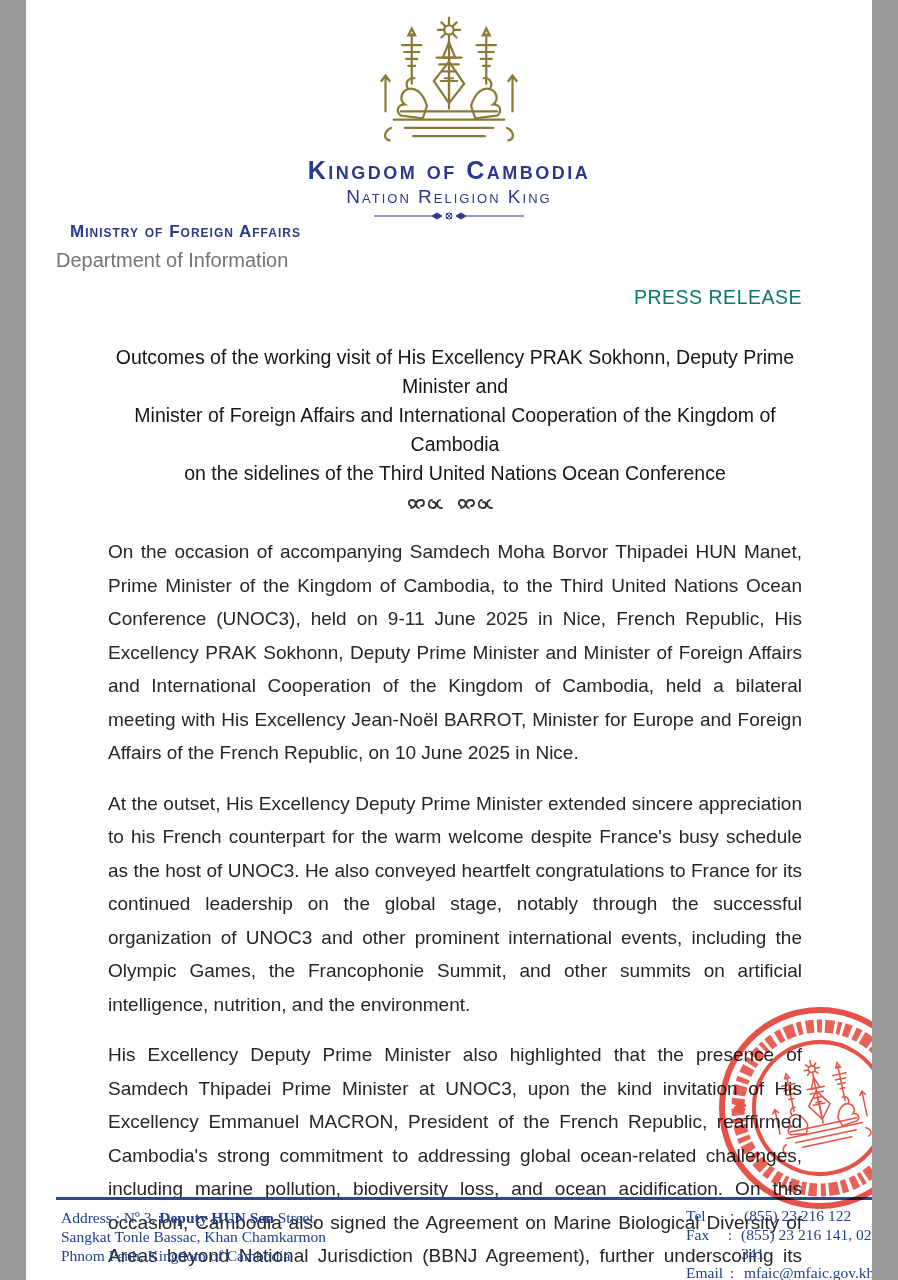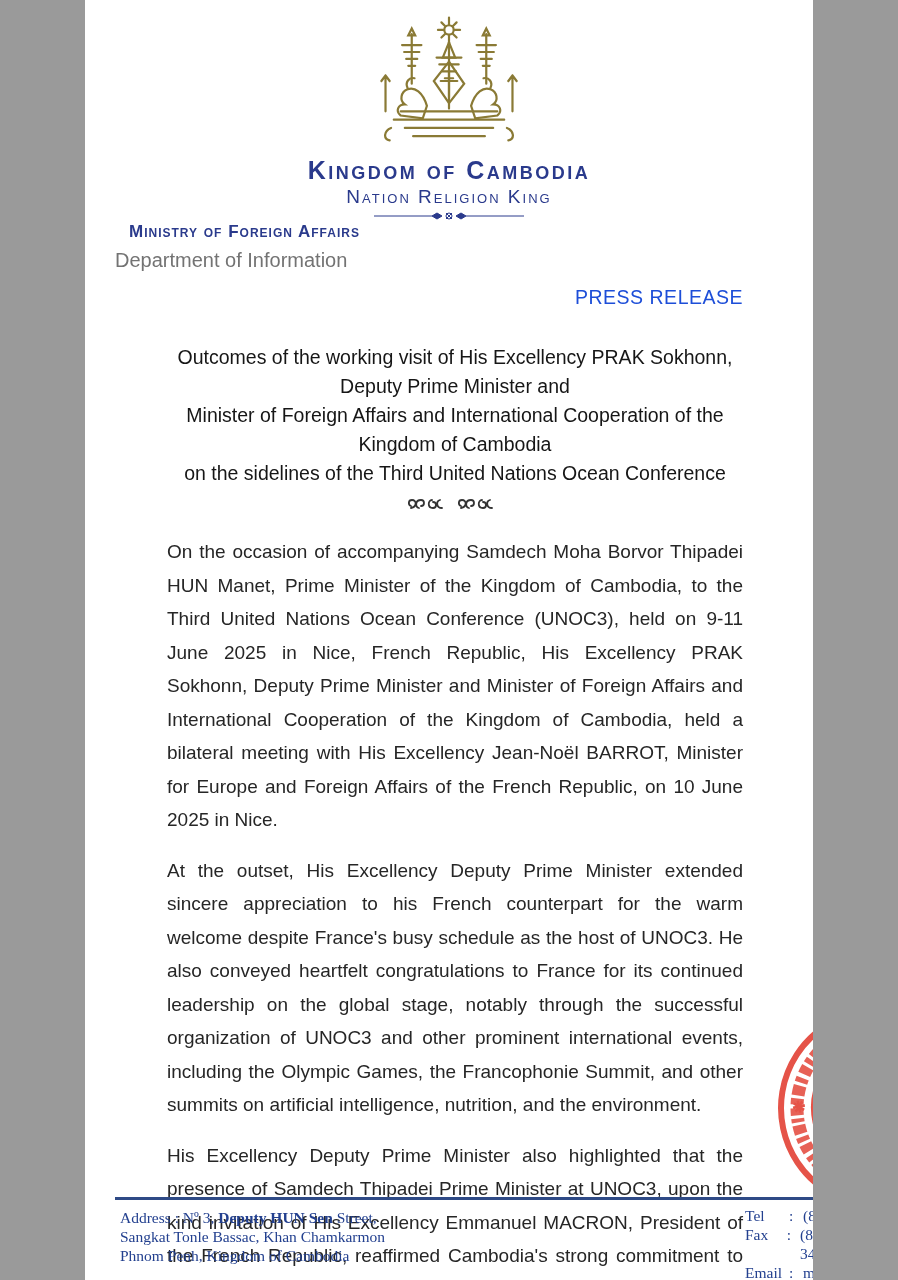--- a/index.html
+++ b/index.html
@@ -1,18 +1,18 @@
 <!DOCTYPE html>
 <html><head>
 <meta charset="utf-8">
 <style>
   html,body{margin:0;padding:0;background:#9a9a9a;}
   .page{
     position:relative;
-    width:728px;height:1280px;
+    width:846px;height:1280px;
     margin:0 auto;
     background:#ffffff;
     overflow:hidden;
     font-family:"Liberation Sans", sans-serif;
     color:#1c1c1c;
   }
   
   .emblem-wrap{display:flex;justify-content:center;padding-top:12px;}
   .kingdom{
     text-align:center;margin-top:6px;
@@ -31,21 +31,21 @@
     font-size:17px;line-height:20px;color:#2a3a8c;
   }
   .department{
     margin:7px 0 0 30px;
     font-size:20px;color:#737373;
   }
   
   .content{margin:0 70px 0 82px;}
   .press-release{
     text-align:right;margin-top:14px;
-    font-size:19.5px;letter-spacing:.5px;color:#1d4ed8;
+    font-size:19.5px;letter-spacing:.5px;color:#0f766e;
   }
   .doc-title{
     margin-top:34px;text-align:center;
     font-size:19.5px;line-height:29px;color:#161616;
   }
   .title-ornament{display:flex;justify-content:center;margin-top:7px;}
   .body-text p{
     margin:0 0 17px 0;
     font-size:19px;line-height:33.5px;
     text-align:justify;color:#262626;

